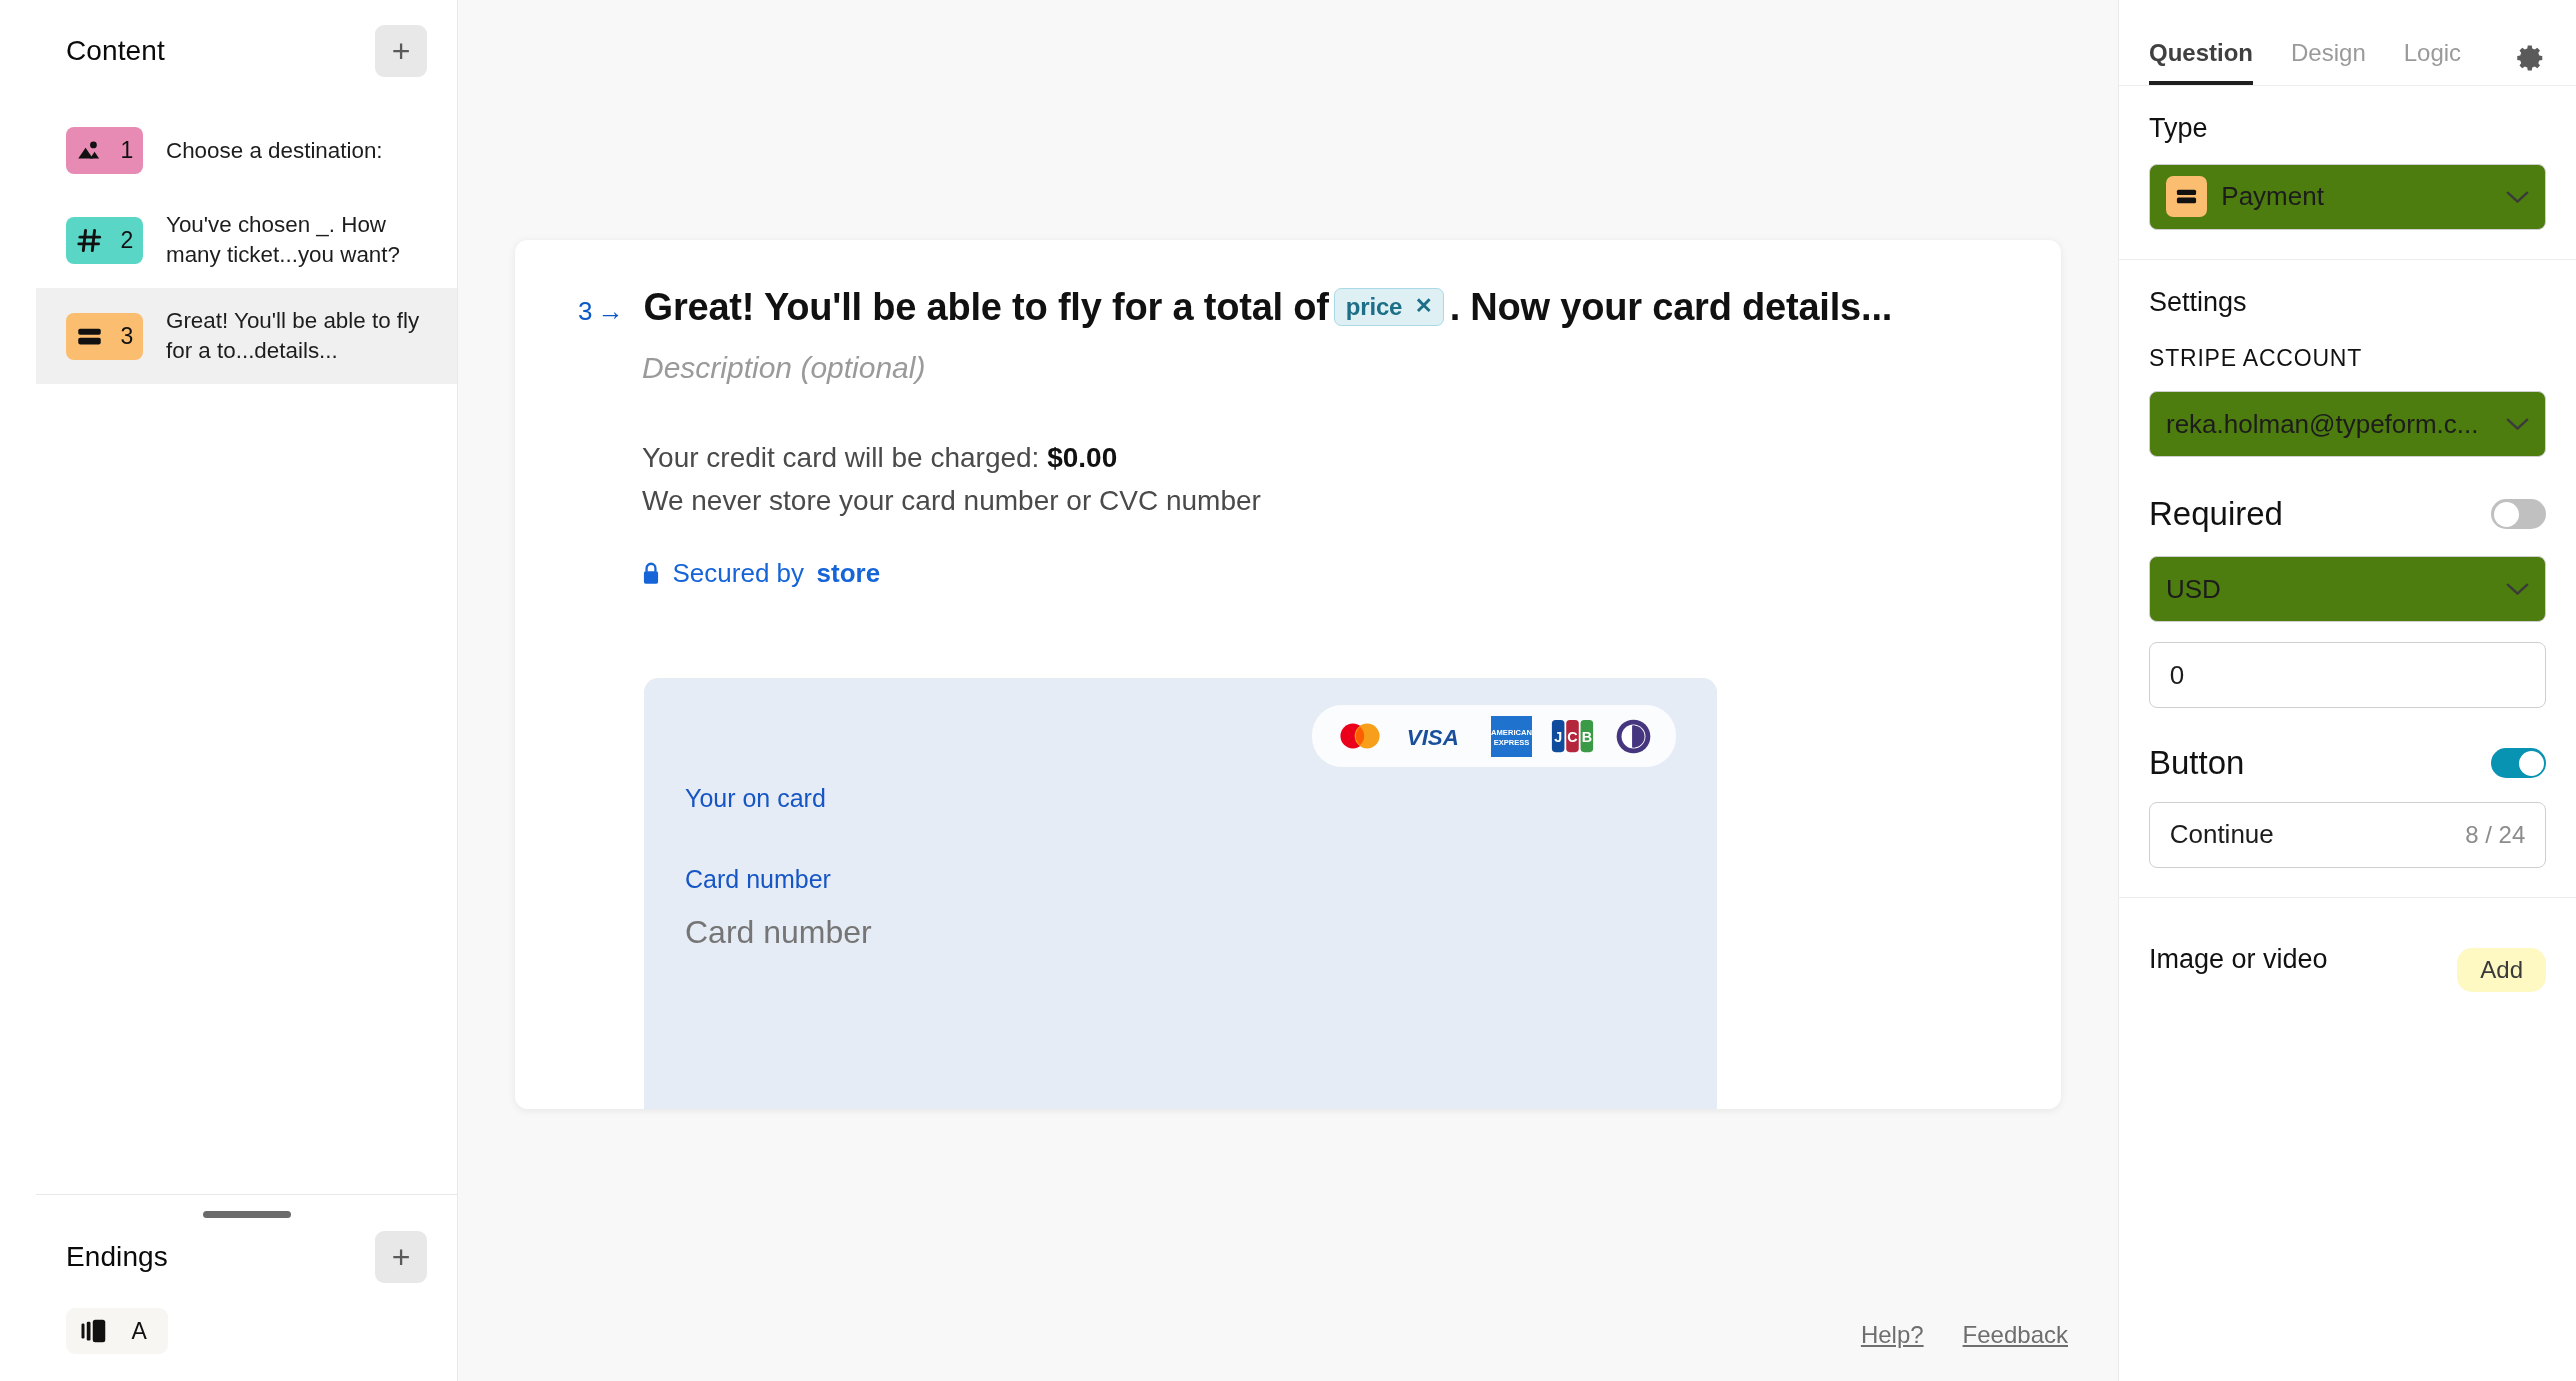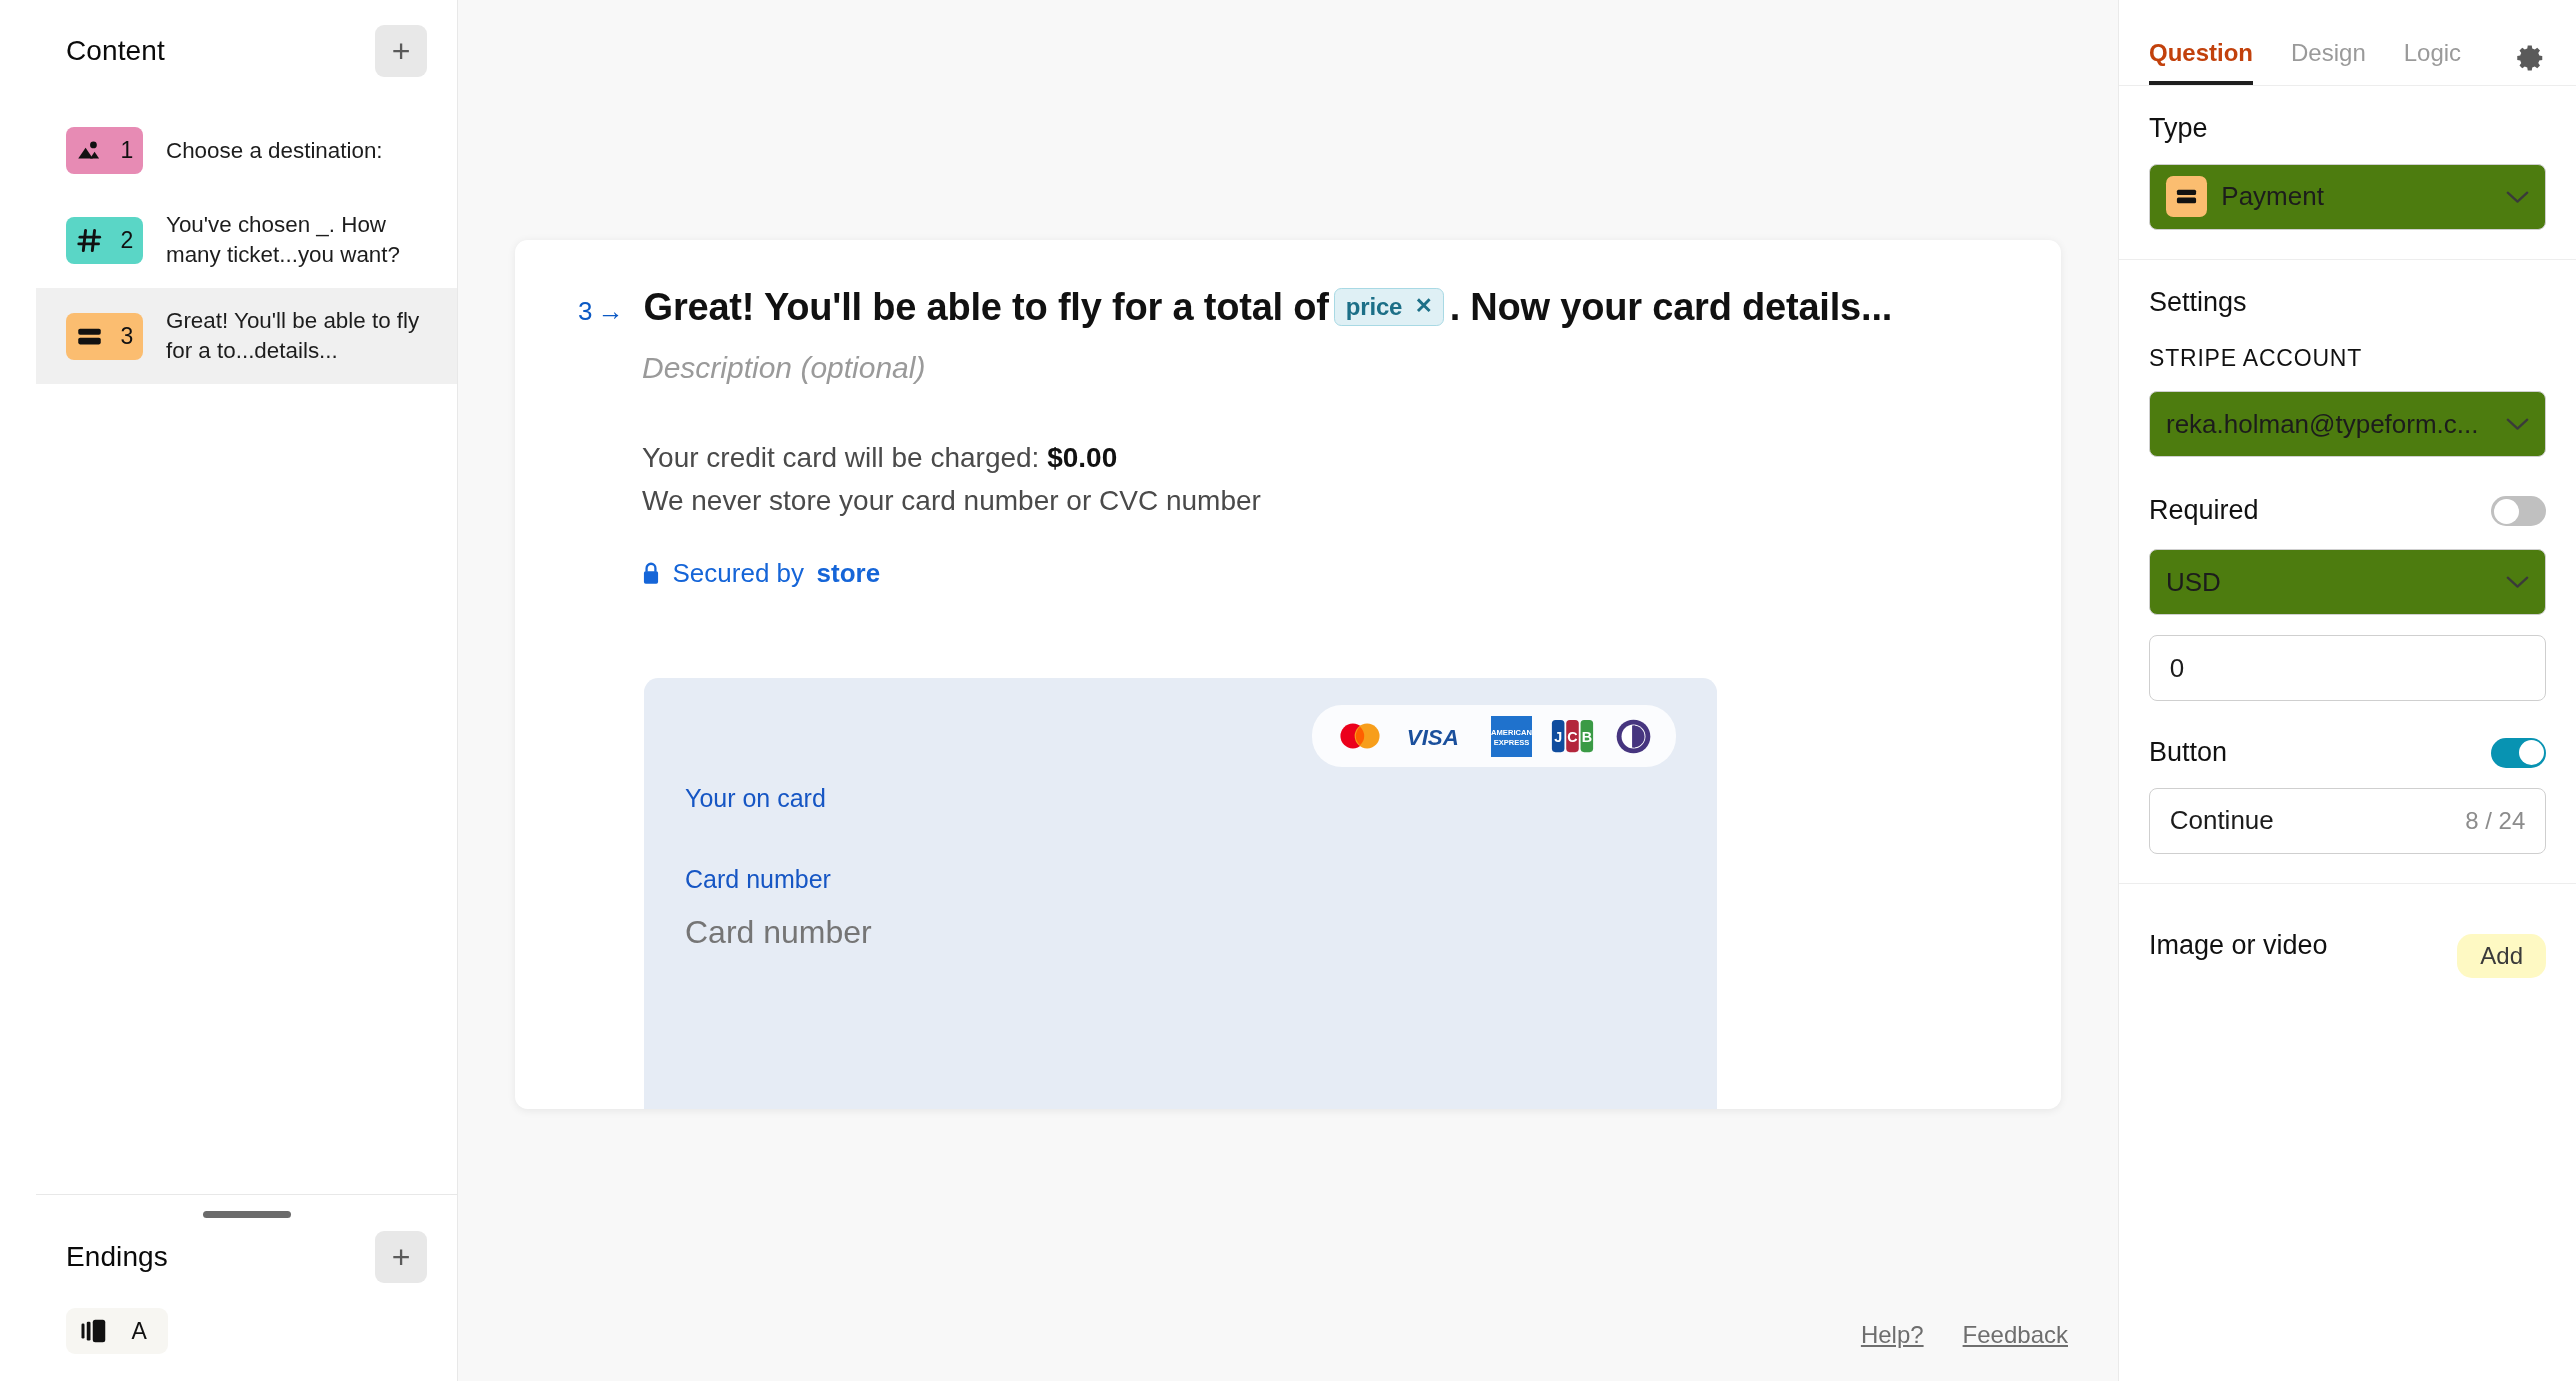--- a/index.html
+++ b/index.html
@@ -168,21 +168,21 @@
     display: flex; align-items: flex-end; gap: 0;
     padding: 19.7px 30px 0 30px;
     border-bottom: 1.8px solid #ededed;
     height: 86px;
   }
   .tab {
     font-size: 24px; color: #9a9a9a; padding: 0 0 14.3px 0;
     margin-right: 38px; cursor: pointer; white-space: nowrap;
     border-bottom: 4.5px solid transparent;
   }
-  .tab.active { color: #c2410c; font-weight: 700; border-bottom-color: #1f1f1f; }
+  .tab.active { color: #404040; font-weight: 700; border-bottom-color: #1f1f1f; }
   .gear-wrap { margin-left: auto; padding-bottom: 12.5px; cursor: pointer; }
   .gear { width: 30px; height: 30px; display: block; }
 
   .rsect { padding: 27px 30px 29px 30px; border-bottom: 1.8px solid #ededed; }
   .rsect.nb { border-bottom: none; }
   .rlabel { font-size: 27px; color: #111; margin-bottom: 19.7px; }
   .rlabel.small-caps { font-size: 23px; letter-spacing: 0.8px; color: #111; }
   .sect-head { font-size: 27px; color: #111; margin-bottom: 27px; }
 
   .select {
@@ -197,21 +197,21 @@
   .type-ico {
     width: 41px; height: 41px; border-radius: 7.2px; background: #fbbd70;
     display: flex; align-items: center; justify-content: center; flex: 0 0 auto;
   }
   .chev { width: 23px; height: 14.3px; flex: 0 0 auto; display: block; }
 
   .row-toggle {
     display: flex; align-items: center; justify-content: space-between;
     margin-top: 5.4px; margin-bottom: 23px;
   }
-  .row-toggle .rt-label { font-size: 27px; color: #111; }
+  .row-toggle .rt-label { font-size: 33px; color: #111; }
   .toggle {
     width: 55px; height: 30px; border-radius: 15px; position: relative;
     background: #c0c0c0; cursor: pointer; flex: 0 0 auto;
   }
   .toggle.on { background: #0893b2; }
   .toggle .knob {
     position: absolute; top: 2.7px; left: 2.7px;
     width: 25px; height: 25px; border-radius: 50%; background: #fff;
   }
   .toggle.on .knob { left: 28px; }

